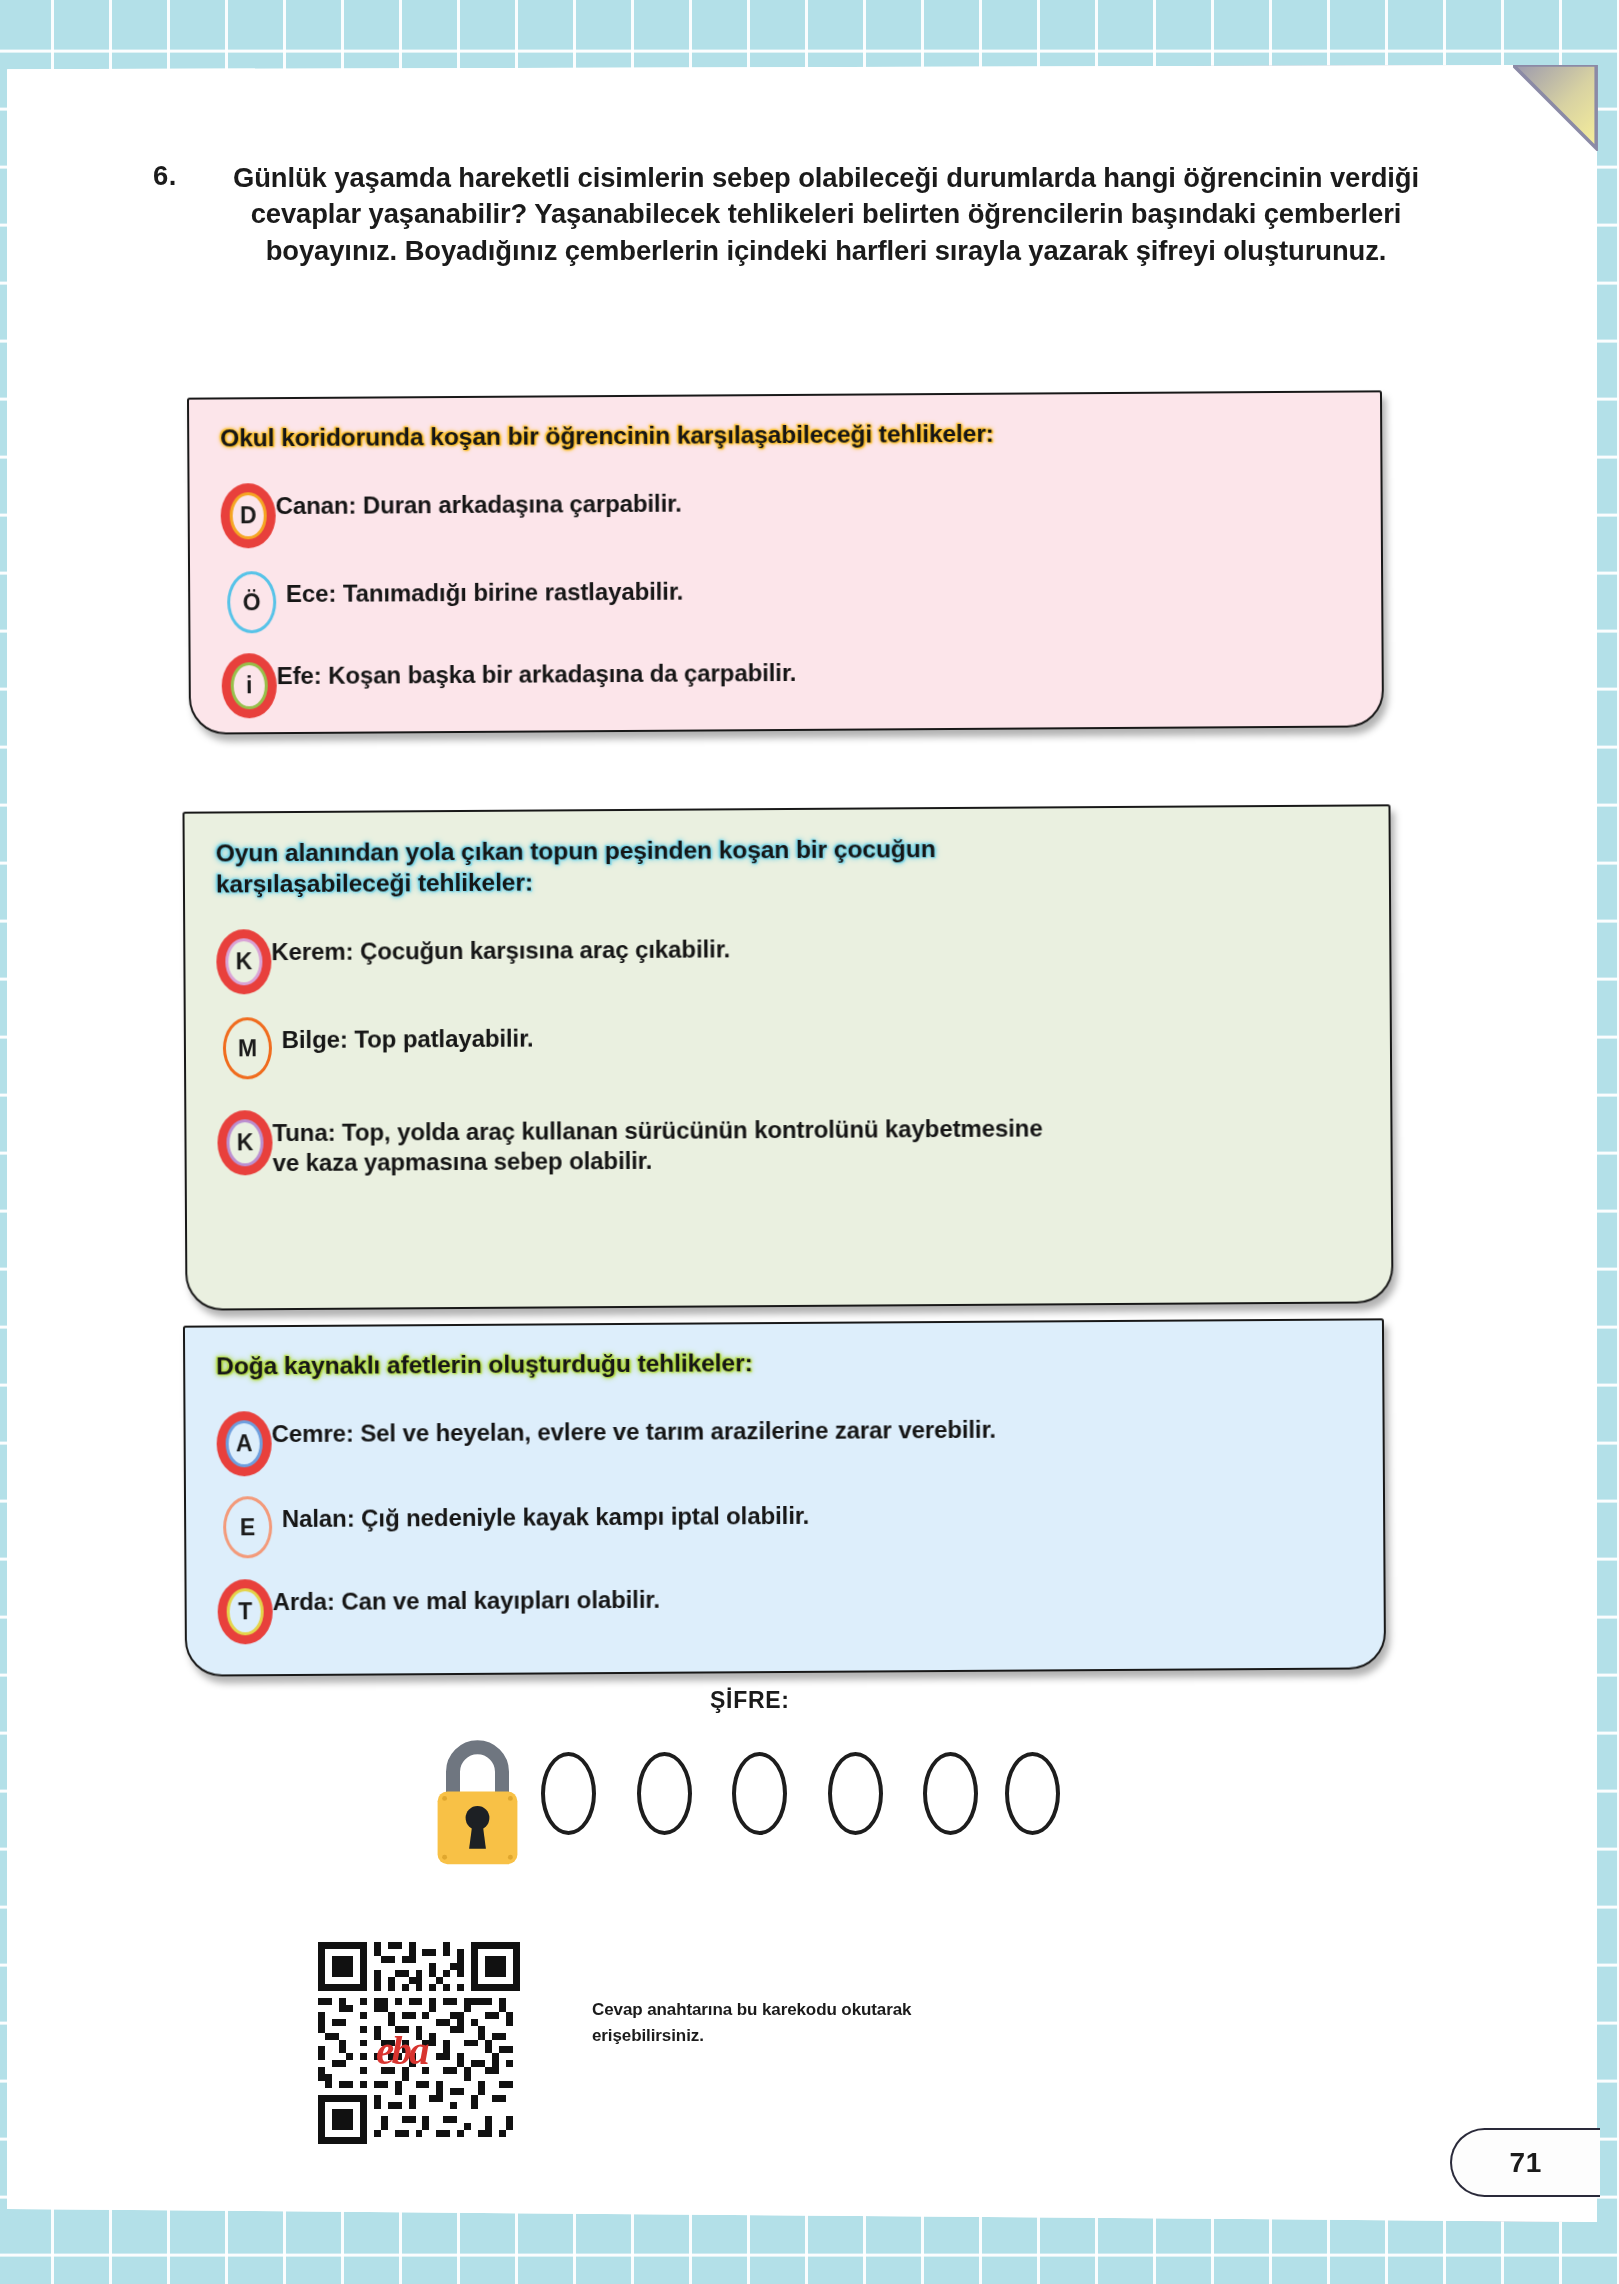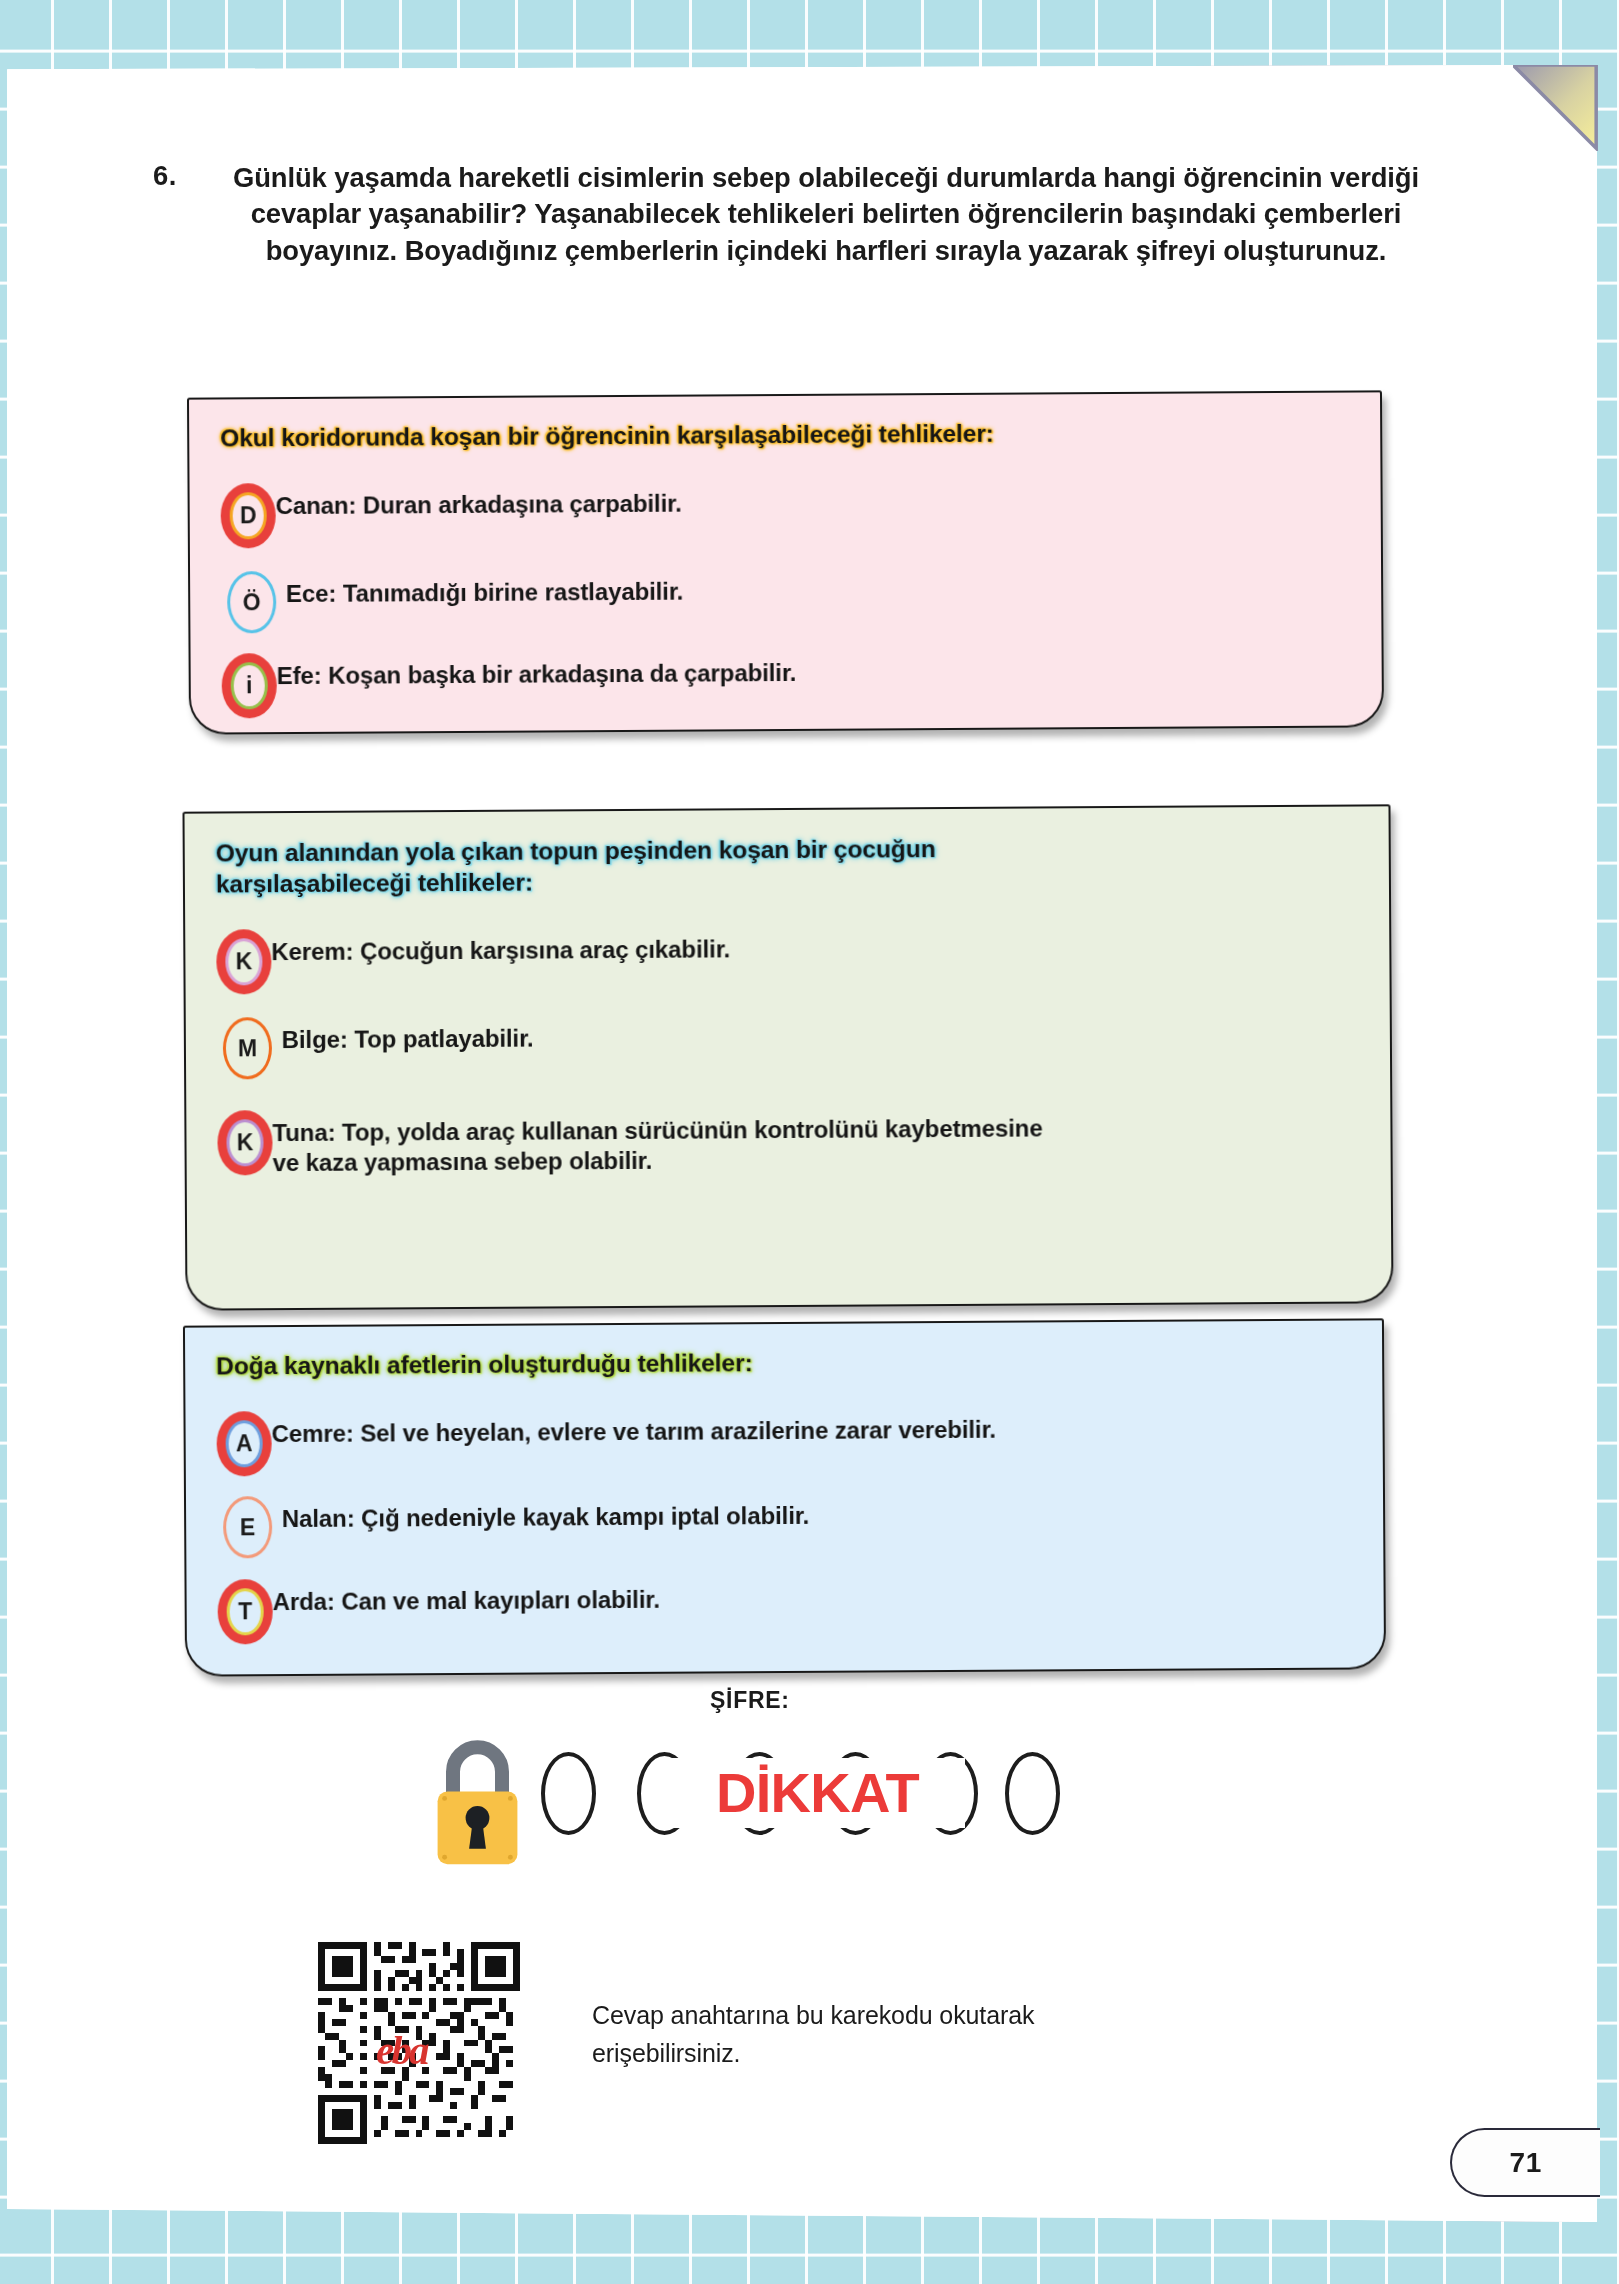--- a/index.html
+++ b/index.html
@@ -152,21 +152,21 @@
   #qr-section{position:absolute;left:318px;top:1942px;}
   #qr-code{position:relative;width:202px;height:202px;background:#bef264;}
   #eba-logo{
     position:absolute;left:58px;top:84px;
     font-size:41px;font-style:italic;font-weight:bold;color:#d8342f;
     font-family:"Liberation Serif",serif;letter-spacing:-2.8px;
     z-index:4;
   }
   #qr-text{
     position:absolute;left:274px;top:55px;width:633px;
-    font-size:25px;font-weight:normal;color:#1b1b1b;line-height:1.5;
+    font-size:17px;font-weight:bold;color:#1b1b1b;line-height:1.5;
     letter-spacing:-0.1px;white-space:pre-line;
   }
   
   #page-number-tab{
     position:absolute;right:-2.8px;bottom:25px;
     width:148px;height:65px;
     background:#fdfdfd;
     border:2.8px solid #2a2a3a;border-right:none;
     border-radius:35px 0 0 35px;
     display:flex;align-items:center;justify-content:center;
@@ -300,21 +300,20 @@
     </svg>
   </div>
 
   <div id="sifre-circles">
     <div class="blank-circle" style="left:0px;"></div>
     <div class="blank-circle" style="left:96px;"></div>
     <div class="blank-circle" style="left:191px;"></div>
     <div class="blank-circle" style="left:287px;"></div>
     <div class="blank-circle" style="left:382px;"></div>
     <div class="blank-circle" style="left:464px;"></div>
-    <div id="dikkat-word">DİKKAT</div>
   </div>
 </div>
 
 <div id="qr-section">
   <div id="qr-code">
     <svg width="202" height="202" viewBox="0 0 29 29" shape-rendering="crispEdges">
       <rect width="29" height="29" fill="#ffffff"></rect>
       <g fill="#111111">
 
         <rect x="0" y="0" width="7" height="1"></rect>

